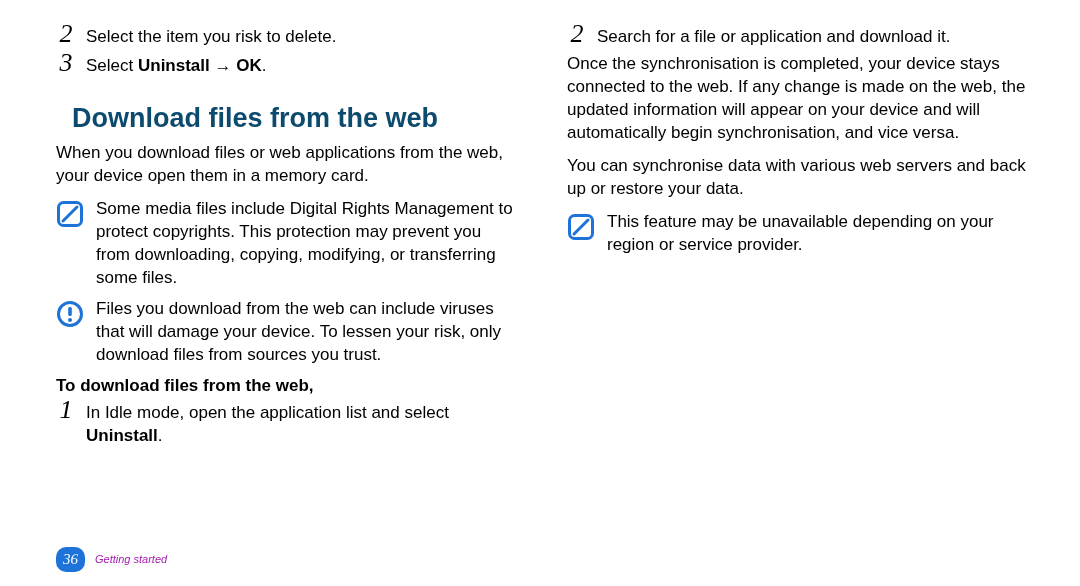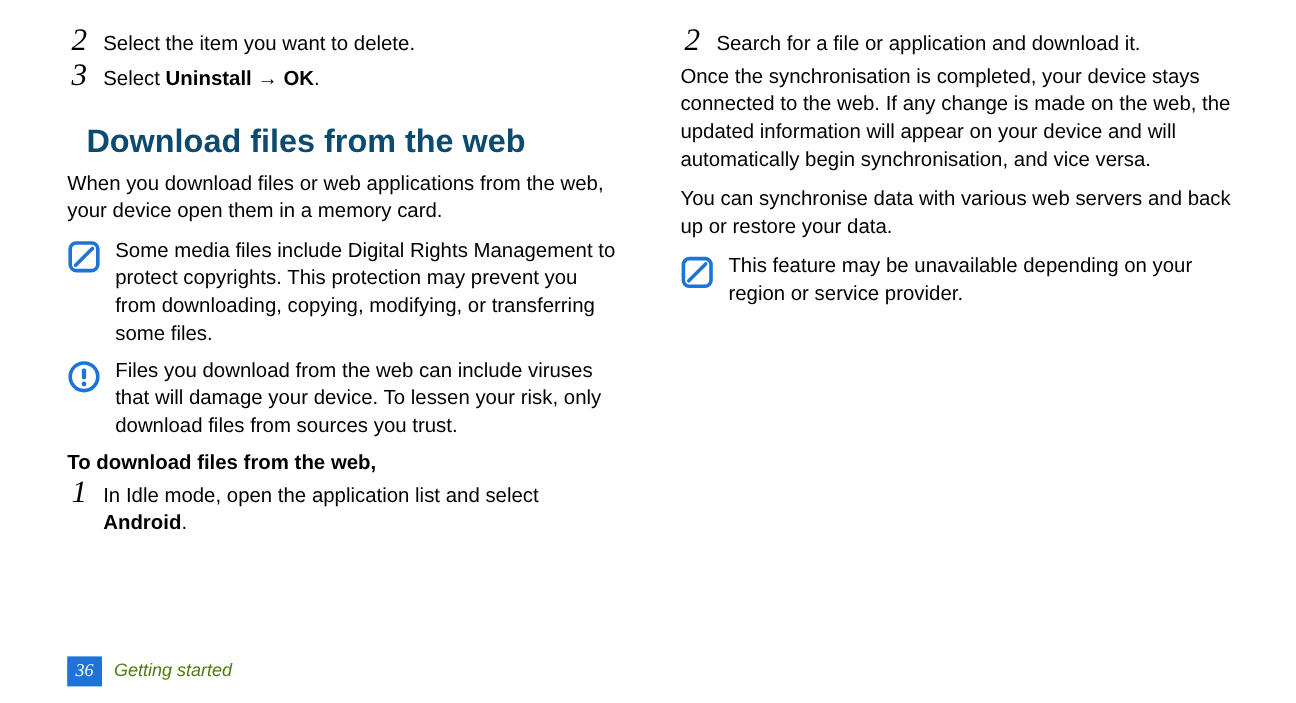--- a/index.html
+++ b/index.html
@@ -84,39 +84,39 @@
     gap: 10px;
     margin-top: 6px;
   }
   .page-badge {
     background: #1e73d8;
     color: #fff;
     font-style: italic;
     font-family: Georgia, serif;
     font-size: 15px;
     padding: 2px 7px 3px 7px;
-    border-radius: 0;
+    border-radius: 10px;
   }
   .footer-text {
     font-style: italic;
-    color: #4d7c0f;
-    font-size: 15px;
+    color: #a21caf;
+    font-size: 11px;
     text-align: center;
   }
 </style>
 </head>
 <body>
 
 <div class="columns">
 
   <div class="col">
 
     <div class="step">
       <div class="step-num">2</div>
-      <div class="step-body">Select the item you want to delete.</div>
+      <div class="step-body">Select the item you risk to delete.</div>
     </div>
 
     <div class="step">
       <div class="step-num">3</div>
       <div class="step-body">
         <span>Select </span><span class="bold">Uninstall → OK</span><span>.</span>
       </div>
     </div>
 
     <h2 class="blue">Download files from the web</h2>
@@ -142,21 +142,21 @@
         </svg>
       </div>
       <div class="note-body">Files you download from the web can include viruses that will damage your device. To lessen your risk, only download files from sources you trust.</div>
     </div>
 
     <p class="lead">To download files from the web,</p>
 
     <div class="step">
       <div class="step-num">1</div>
       <div class="step-body">
-        <span>In Idle mode, open the application list and select </span><span class="bold">Android</span><span>.</span>
+        <span>In Idle mode, open the application list and select </span><span class="bold">Uninstall</span><span>.</span>
       </div>
     </div>
 
   </div>
 
   <div class="col">
 
     <div class="step">
       <div class="step-num">2</div>
       <div class="step-body">Search for a file or application and download it.</div>

